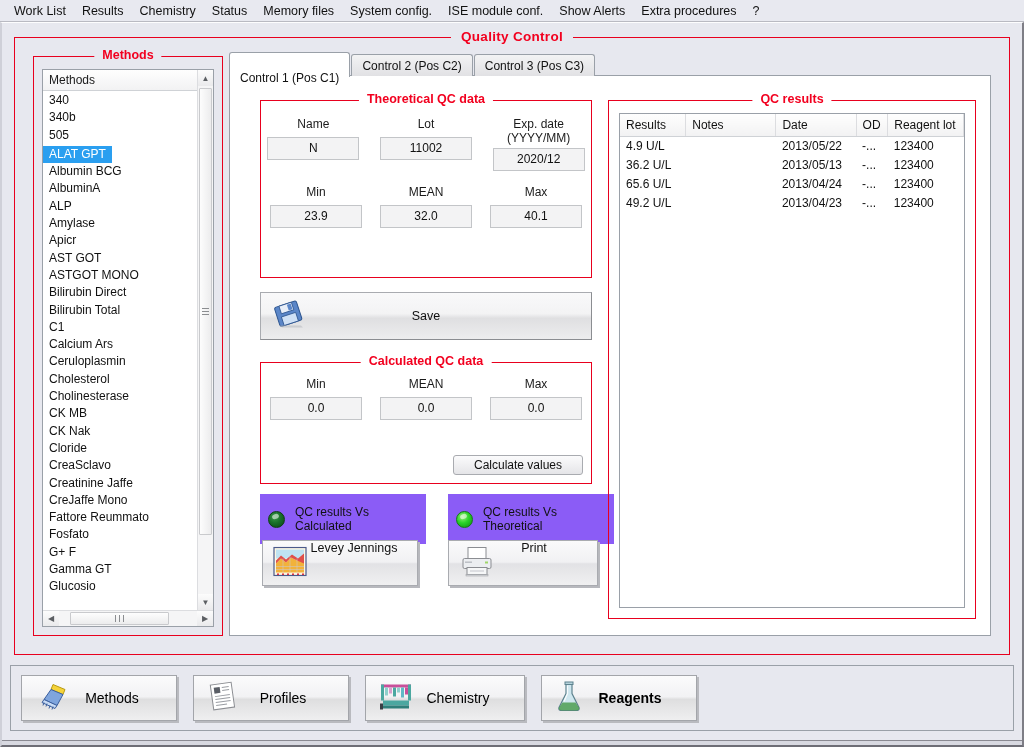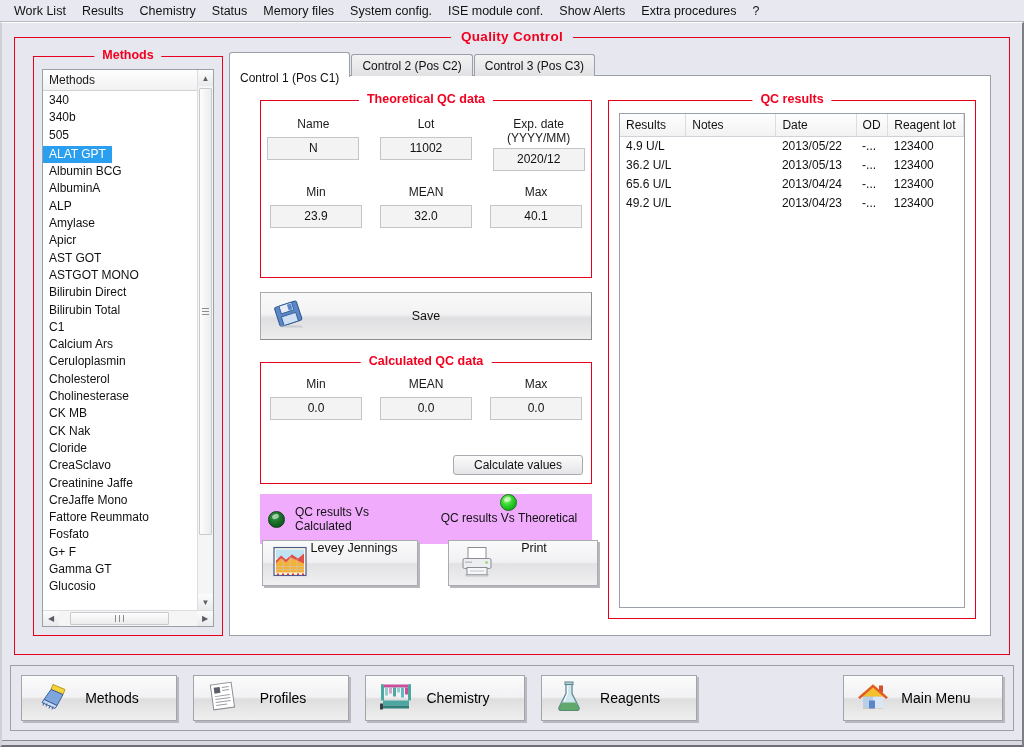--- a/index.html
+++ b/index.html
@@ -209,26 +209,26 @@
     width: 130px; height: 20px;
     background: linear-gradient(#fbfbfc,#e5e5e8);
     border: 1px solid #a9abb0; border-radius: 3px;
     font-size: 12px; color: #111;
     display: flex; align-items: center; justify-content: center; cursor: default;
   }
 
   
   .ledbtn {
     position: absolute; height: 50px;
-    background: #f0abfc;
+    background: #8b5cf6;
     display: flex; align-items: center;
     font-size: 12px; color: #111; cursor: default;
   }
   #led-calc { left: 30px; top: 418px; width: 166px; }
-  #led-theo { left: 196px; top: 418px; width: 166px; flex-direction: column; }
+  #led-theo { left: 218px; top: 418px; width: 166px; }
   .led {
     width: 17px; height: 17px; border-radius: 50%;
     margin: 0 10px 0 8px; flex: 0 0 17px; position: relative;
   }
   .led.dim {
     background: radial-gradient(circle at 38% 32%, #3b9b4a 0%, #18702a 45%, #0a4216 100%);
     border: 1px solid #0d3d14;
   }
   .led.on {
     background: radial-gradient(circle at 38% 32%, #9cf07a 0%, #2ad32a 45%, #108a10 100%);
@@ -609,33 +609,19 @@
 
     <div class="tbbtn" id="tb-reagents">
       <span class="ico">
         <svg width="30" height="32" viewBox="0 0 30 32">
           <path d="M12 3 L18 3 L18 13 L25 27 Q26 30 22 30 L8 30 Q4 30 5 27 L12 13 Z" fill="#cfe7ef" stroke="#5d828e" stroke-width="1.2"></path>
           <path d="M8.5 22 L21.5 22 L25 27 Q26 30 22 30 L8 30 Q4 30 5 27 Z" fill="#4e9e52" opacity=".85"></path>
           <rect x="11" y="1.5" width="8" height="2.5" fill="#b6d3dc" stroke="#5d828e" stroke-width="1"></rect>
           <path d="M13.5 5 L13.5 13 L10 21" stroke="#ffffff" stroke-width="1.3" fill="none" opacity=".8"></path>
         </svg>
       </span>
-      <span style="padding-left:22px;">Reagents</span>
+      <span style="padding-left:22px;font-weight:bold;">Reagents</span>
     </div>
 
-    <div class="tbbtn" id="tb-main">
-      <span class="ico">
-        <svg width="34" height="30" viewBox="0 0 34 30">
-          <path d="M3 15 L17 3 L31 15 L27 15 L27 27 L7 27 L7 15 Z" fill="#f0a02a"></path>
-          <path d="M3 15 L17 3 L31 15 L17 15 Z" fill="#f3c02e"></path>
-          <path d="M17 15 L31 15 L27 15 L27 27 L17 27 Z" fill="#d9e6f5"></path>
-          <path d="M17 15 L17 27 L7 27 L7 15 Z" fill="#b9cfe8"></path>
-          <rect x="23" y="4" width="4" height="7" fill="#d4512e"></rect>
-          <rect x="13" y="19" width="6" height="8" fill="#5b86c8"></rect>
-          <path d="M2 16 L17 3 L32 16 L30 17.5 L17 6 L4 17.5 Z" fill="#e05a2b"></path>
-        </svg>
-      </span>
-      <span style="padding-left:26px;">Main Menu</span>
-    </div>
   </div>
 
   <div id="bg-peek"></div>
 </div>
 
 </body></html>

